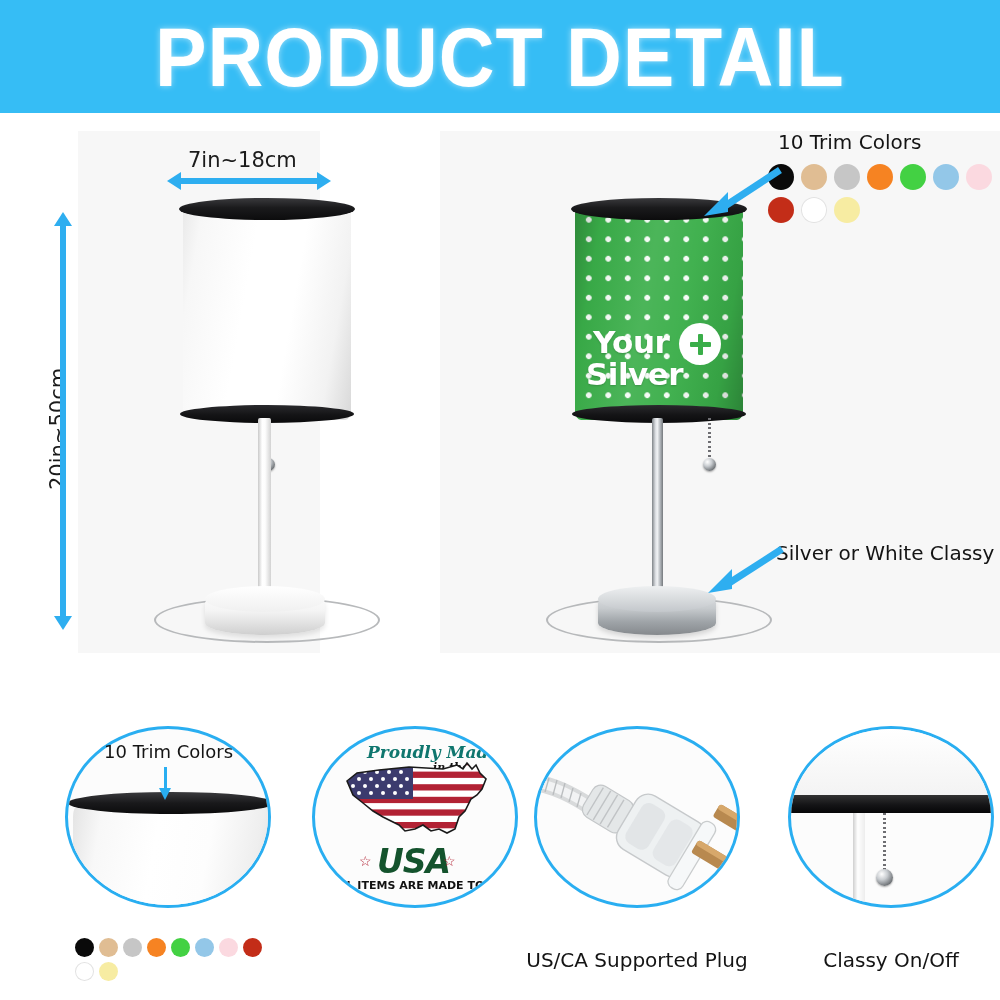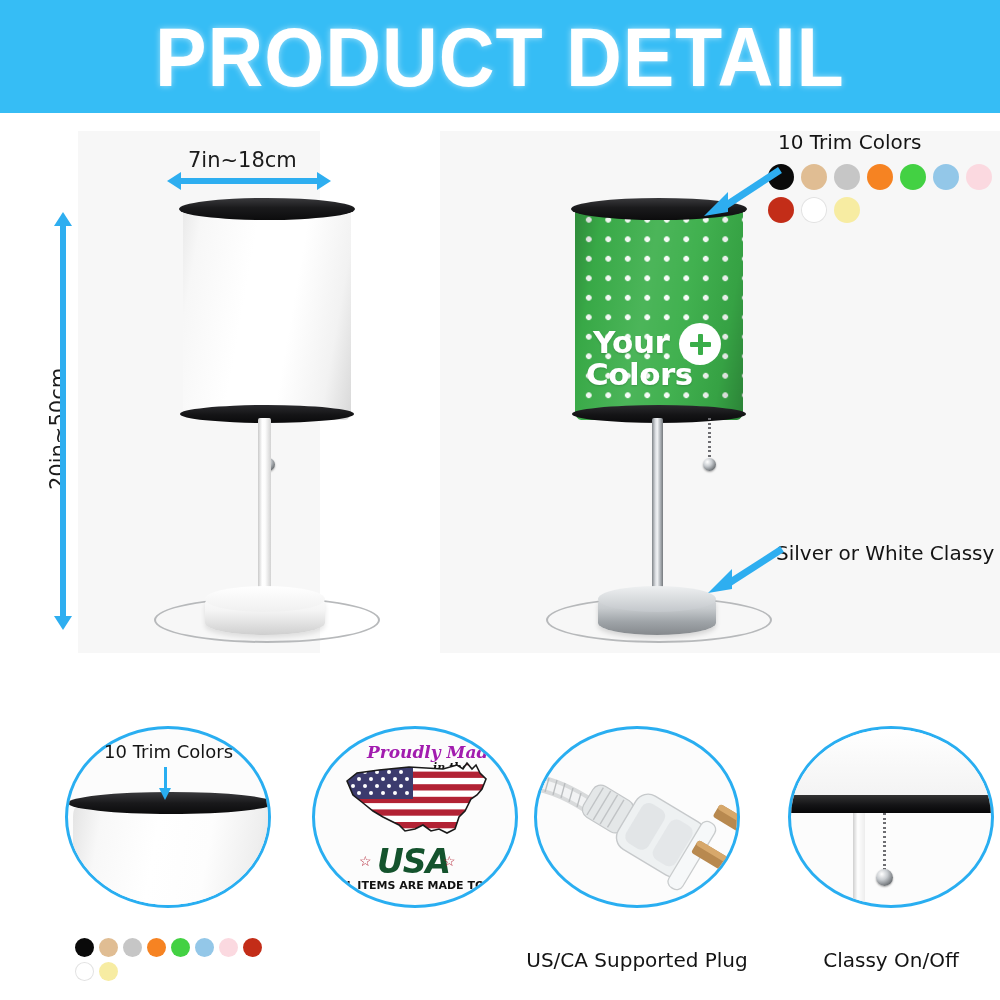--- a/index.html
+++ b/index.html
@@ -264,21 +264,21 @@
     width:0; height:0;
     border-left:6.5px solid transparent; border-right:6.5px solid transparent;
     border-top:12px solid #29aef1;
   }
 
   
   .usa-made {
     position:absolute;
     font-family:"DejaVu Serif", serif;
     font-style:italic; font-weight:bold;
-    font-size:17px; color:#a21caf; white-space:nowrap;
+    font-size:17px; color:#0f766e; white-space:nowrap;
   }
   .usa-inthe {
     position:absolute;
     font-family:"DejaVu Serif", serif;
     font-style:italic; font-weight:bold;
     font-size:11px; color:#111; white-space:nowrap;
   }
   .usa-big {
     position:absolute;
     font-family:"DejaVu Sans", sans-serif;
@@ -340,21 +340,21 @@
     <div class="base base-white" style="left:185px; top:591px; width:120px; height:44px;"></div>
     <div class="base-top base-top-white" style="left:185px; top:586px; width:120px; height:26px;"></div>
   </div>
 
   <div class="lamp">
     <div class="shade-wrap" style="left:555px; top:205px; width:139px; height:215px;">
       <div class="shade-body shade-green" style="width:168px; height:215px;">
         <div class="dots"></div>
         <div class="shade-green-shade"></div>
         <div class="design-text" style="left:18px; top:120px;">Your</div>
-        <div class="design-text" style="left:11px; top:152px;">Colors</div>
+        <div class="design-text" style="left:11px; top:152px;">Silver</div>
         <div class="plus-badge" style="left:104px; top:118px;"></div>
       </div>
       <div class="trim-top" style="left:-4px; top:-7px; width:176px; height:22px;"></div>
       <div class="trim-bottom" style="left:-3px; top:200px; width:174px; height:18px;"></div>
     </div>
     <div class="chain" style="left:688px; top:418px; height:48px;">
       <div class="chain-line"></div>
       <div class="chain-ball" style="top:40px;"></div>
     </div>
     <div class="pole pole-silver" style="left:632px; top:418px; width:11px; height:178px;"></div>

